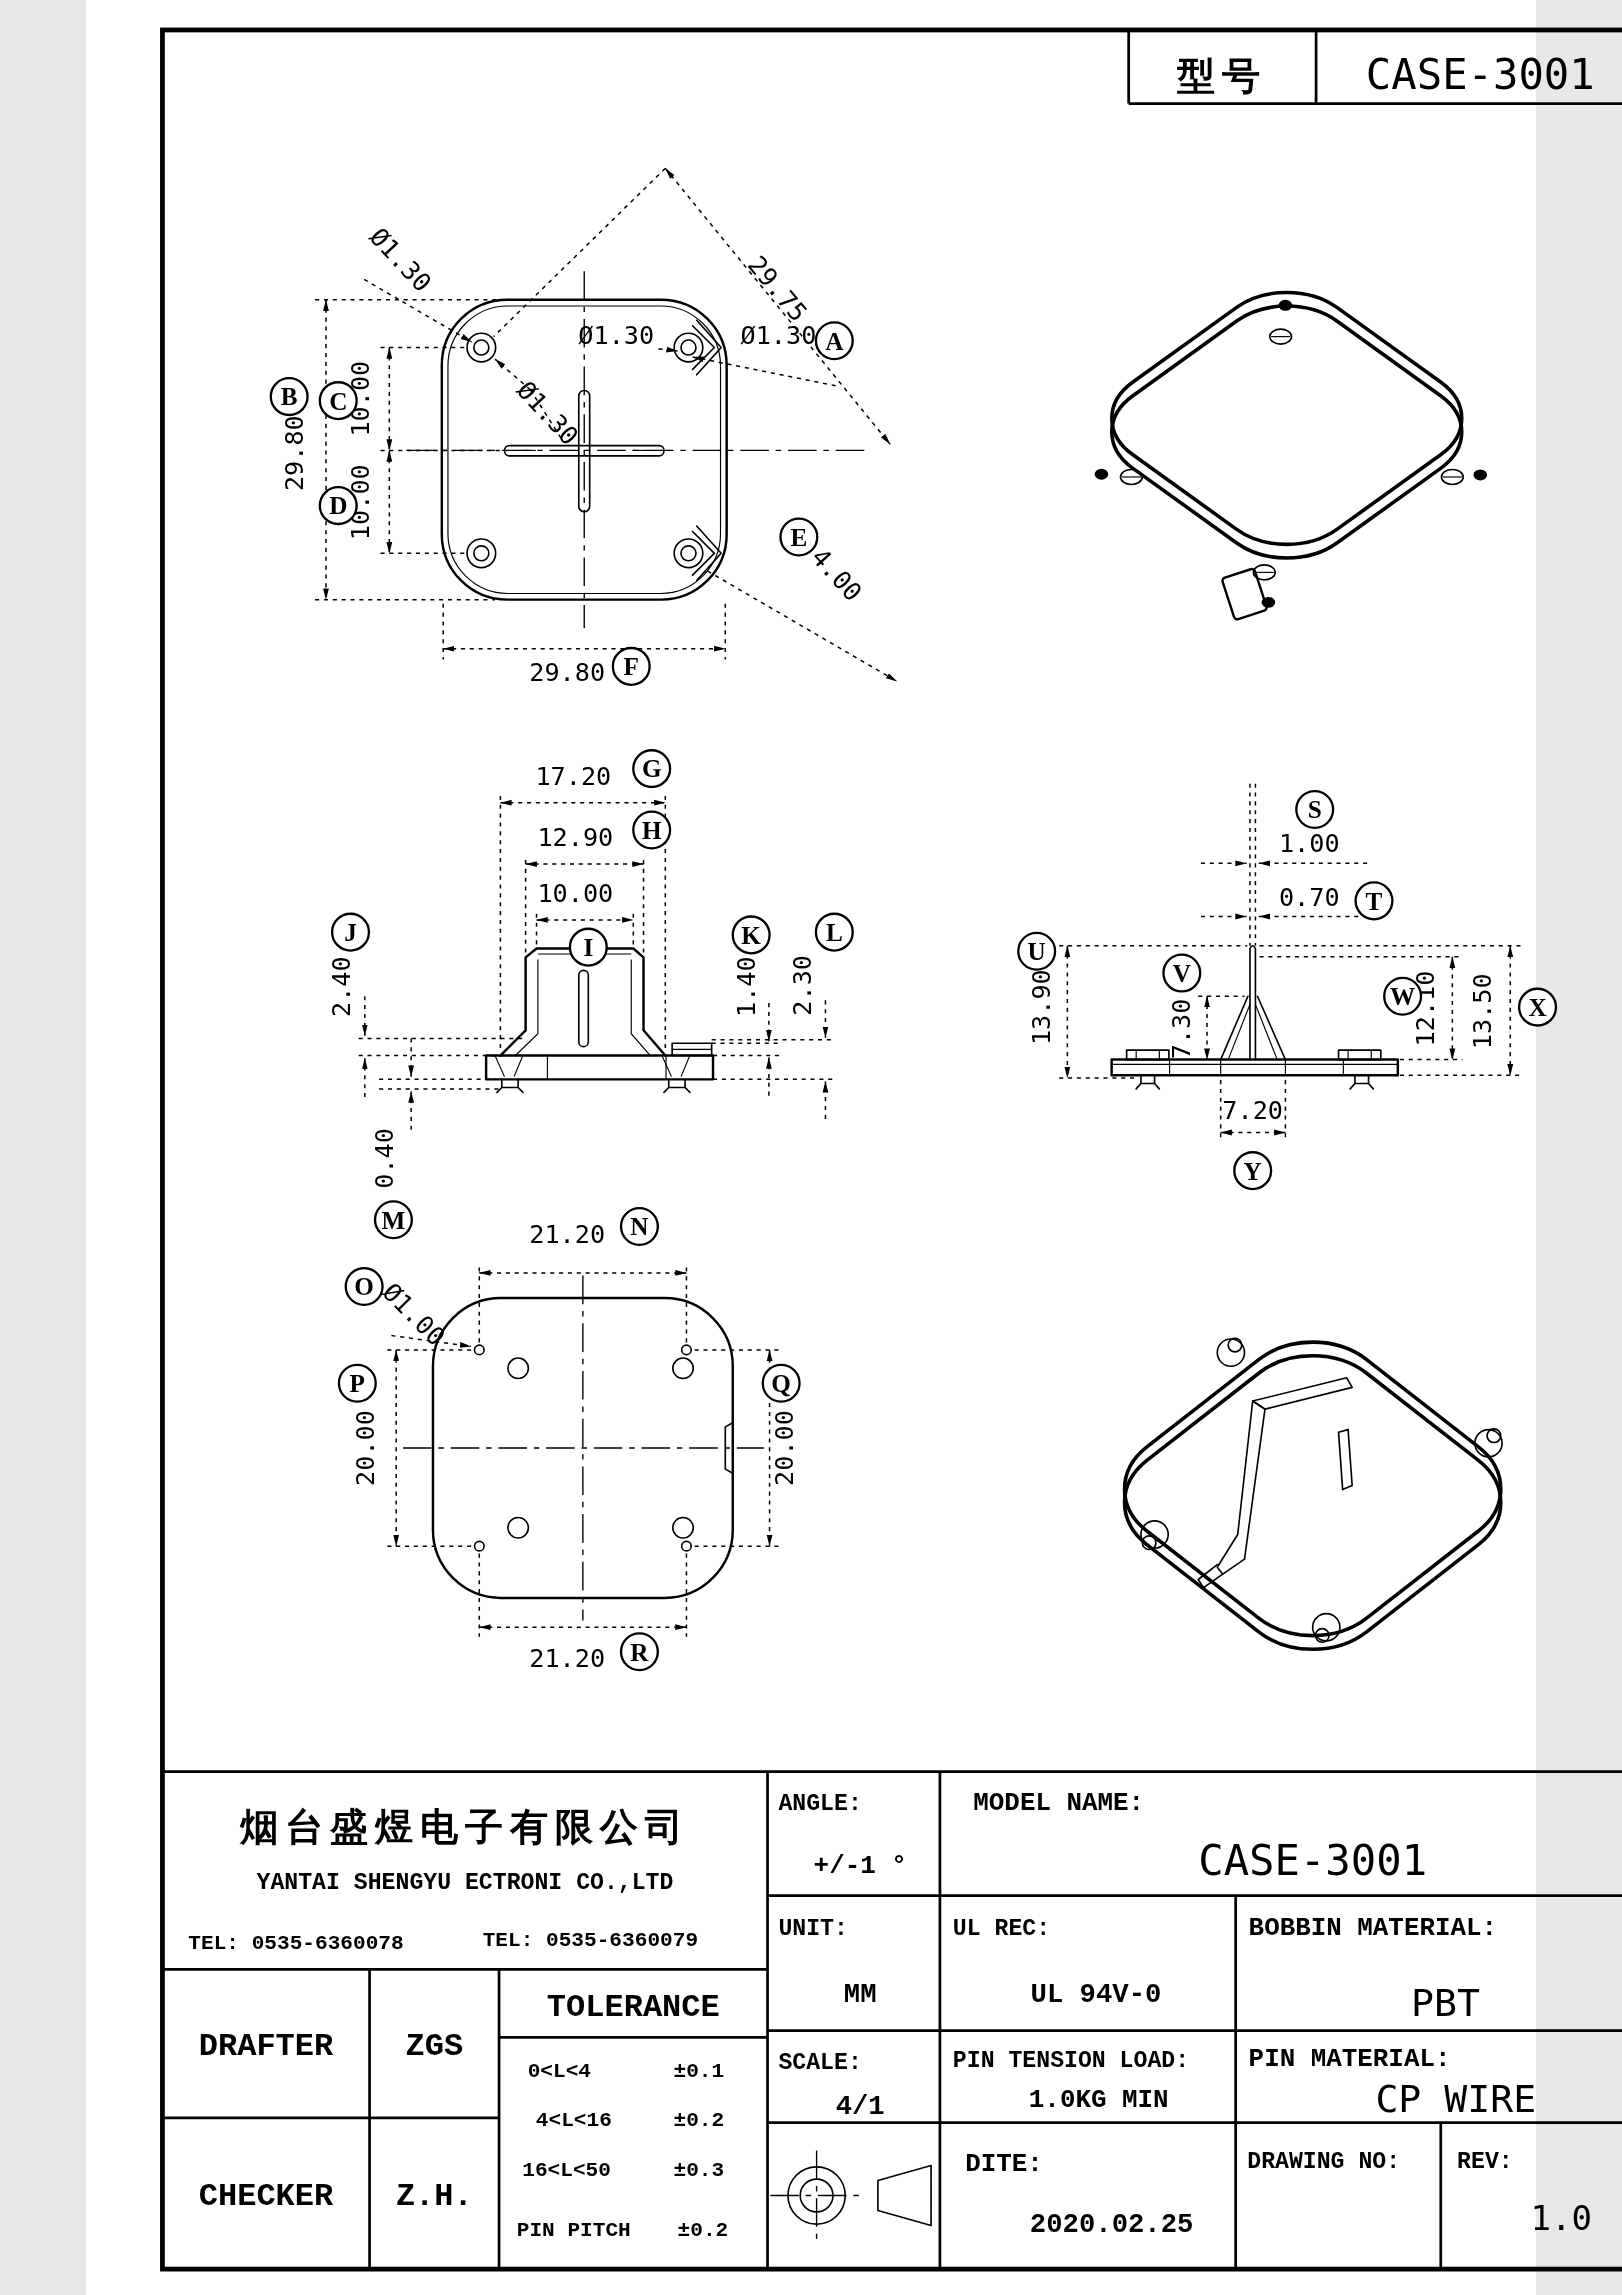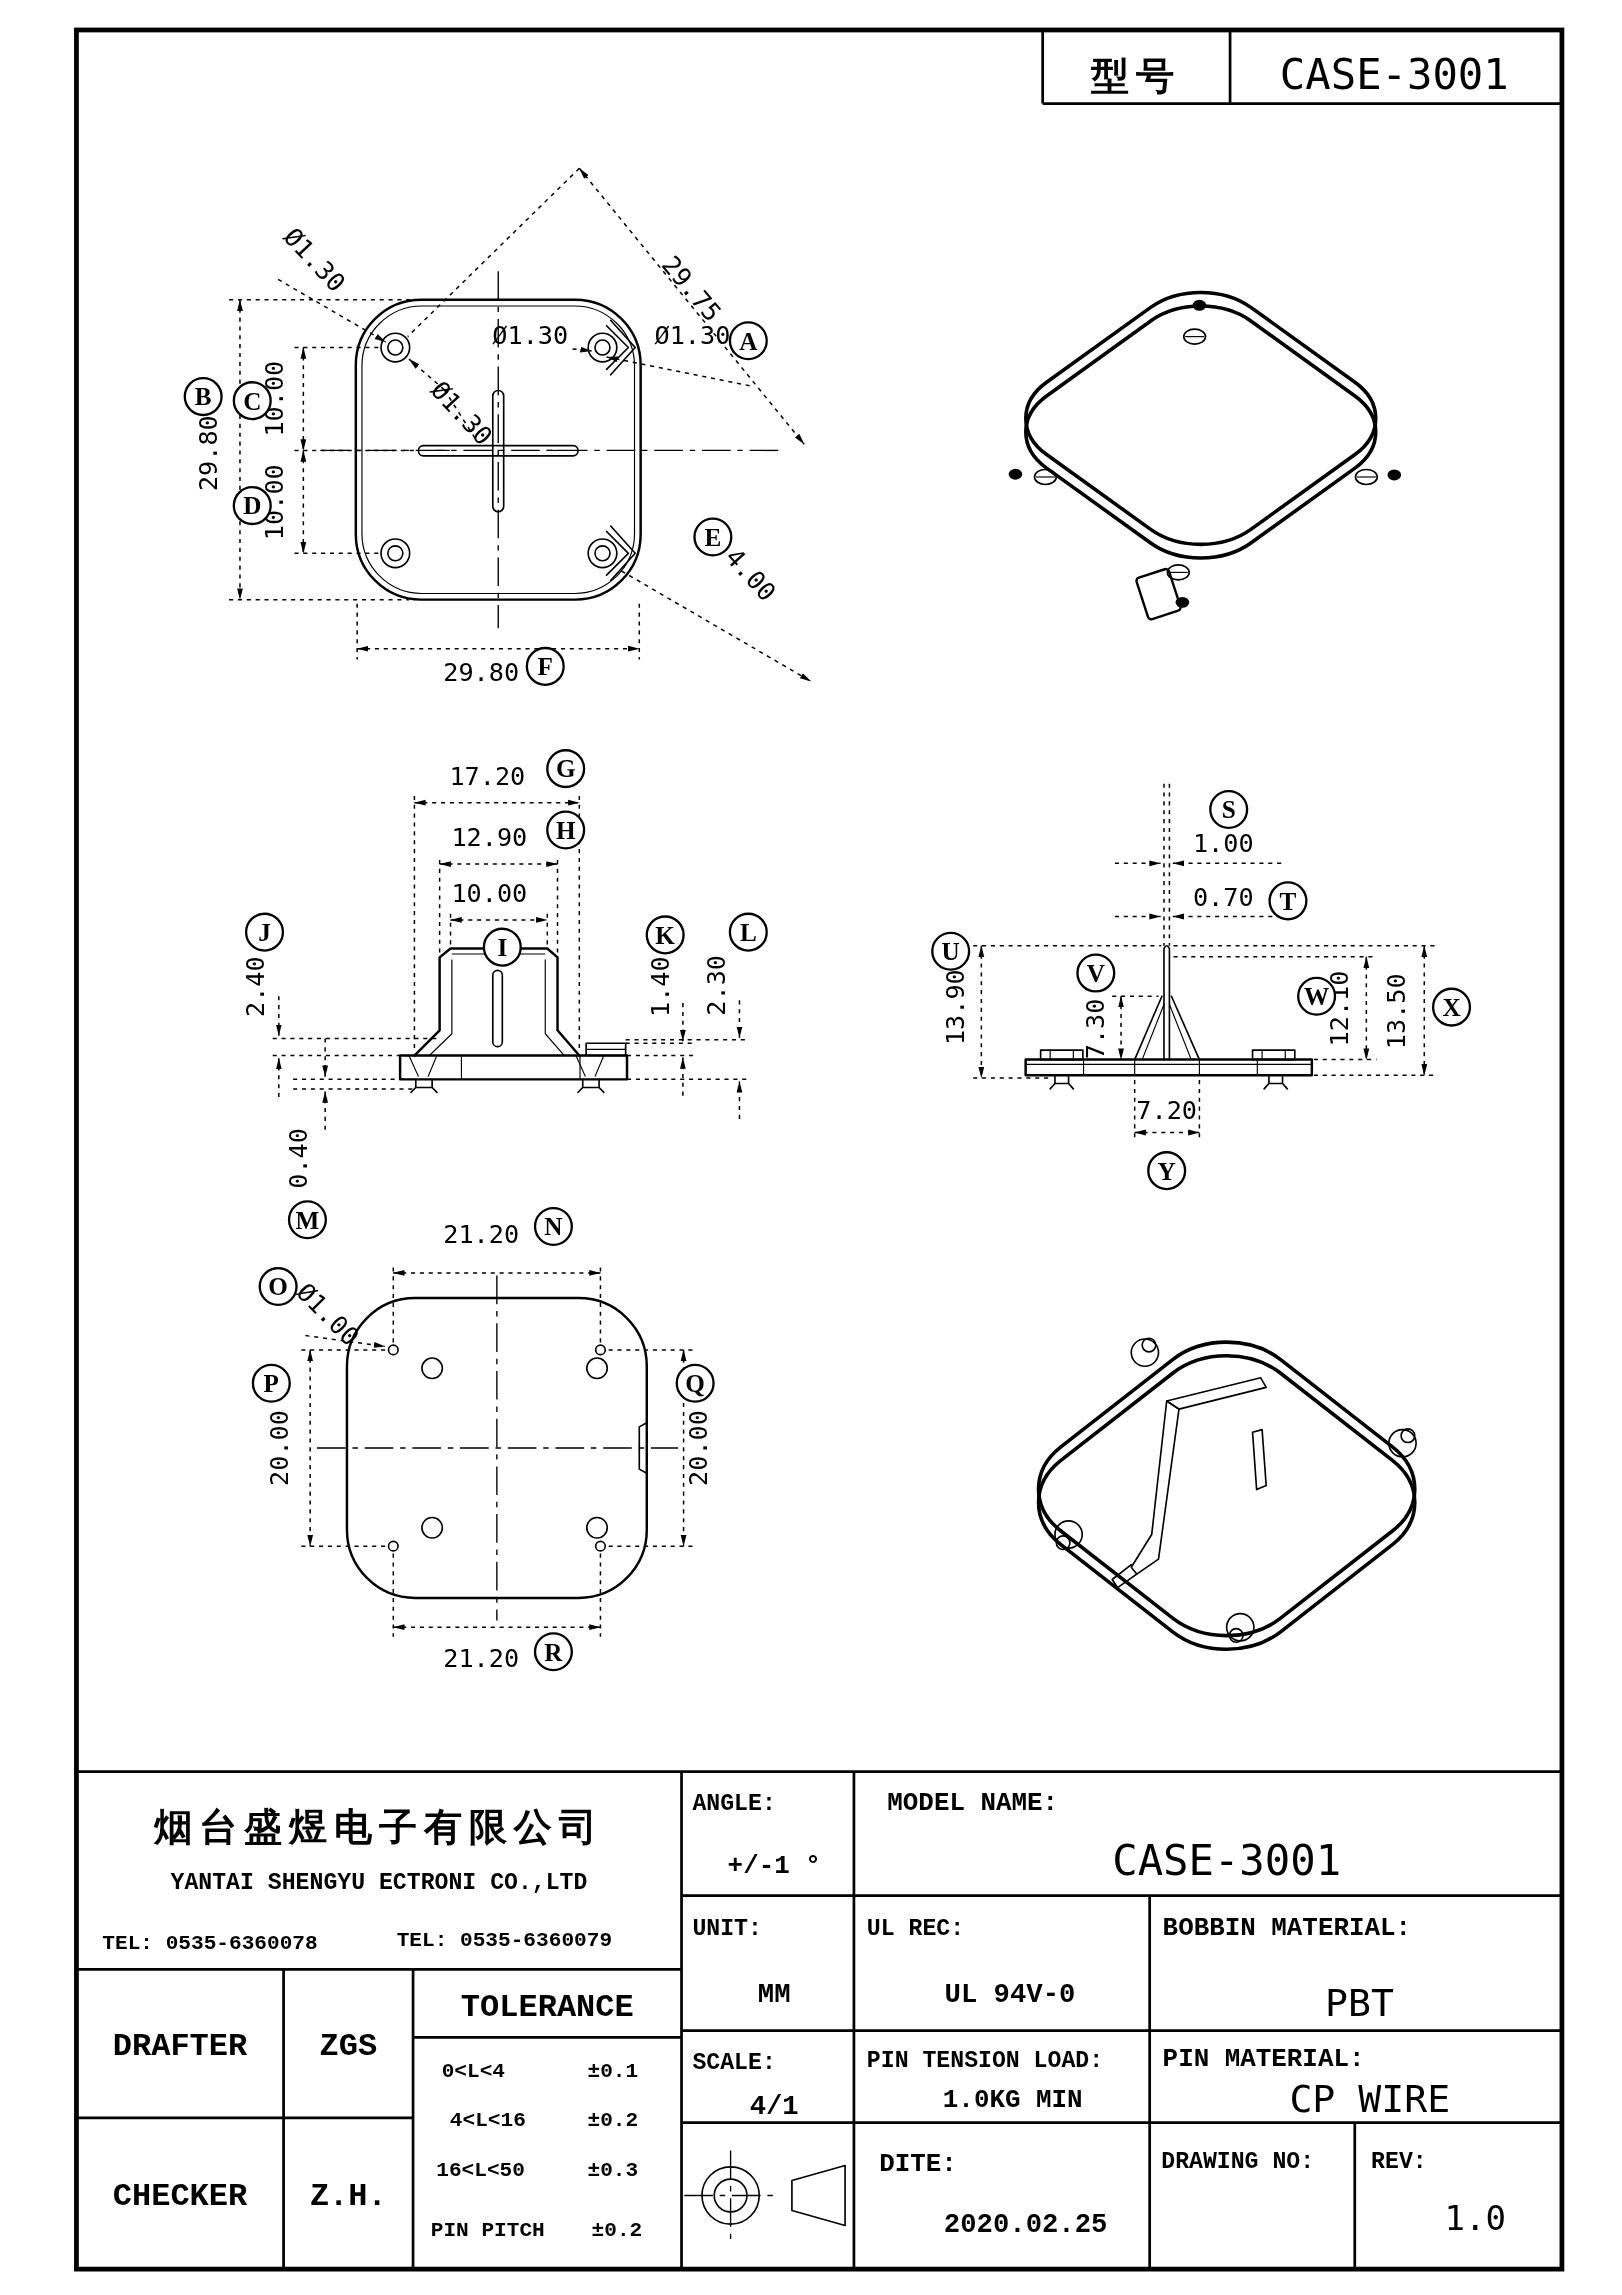--- a/index.html
+++ b/index.html
@@ -1,16 +1,16 @@
 <!DOCTYPE html>
 <html style="font-size:11px"><head>
 <meta charset="utf-8">
 <style>
   html,body{margin:0;padding:0;background:#e8e8e8;}
-  .sheet{width:1622px;height:2295px;background:#ffffff;position:relative;margin:0 auto;}
+  .sheet{width:1450px;height:2295px;background:#ffffff;position:relative;margin:0 auto;}
   svg{display:block;}
   
   .ol  {fill:none;stroke:#000;stroke-width:3.6;stroke-linejoin:round;stroke-linecap:round;}
   .ol2 {fill:none;stroke:#000;stroke-width:2.4;stroke-linejoin:round;stroke-linecap:round;}
   .thin{fill:none;stroke:#000;stroke-width:1.7;}
   .dot {fill:none;stroke:#000;stroke-width:2.2;stroke-dasharray:6 7;}
   .cl  {fill:none;stroke:#000;stroke-width:2.0;stroke-dasharray:42 10 8 10;}
   .grid{stroke:#000;stroke-width:4;}
   .frame{fill:none;stroke:#000;stroke-width:7;}
   

